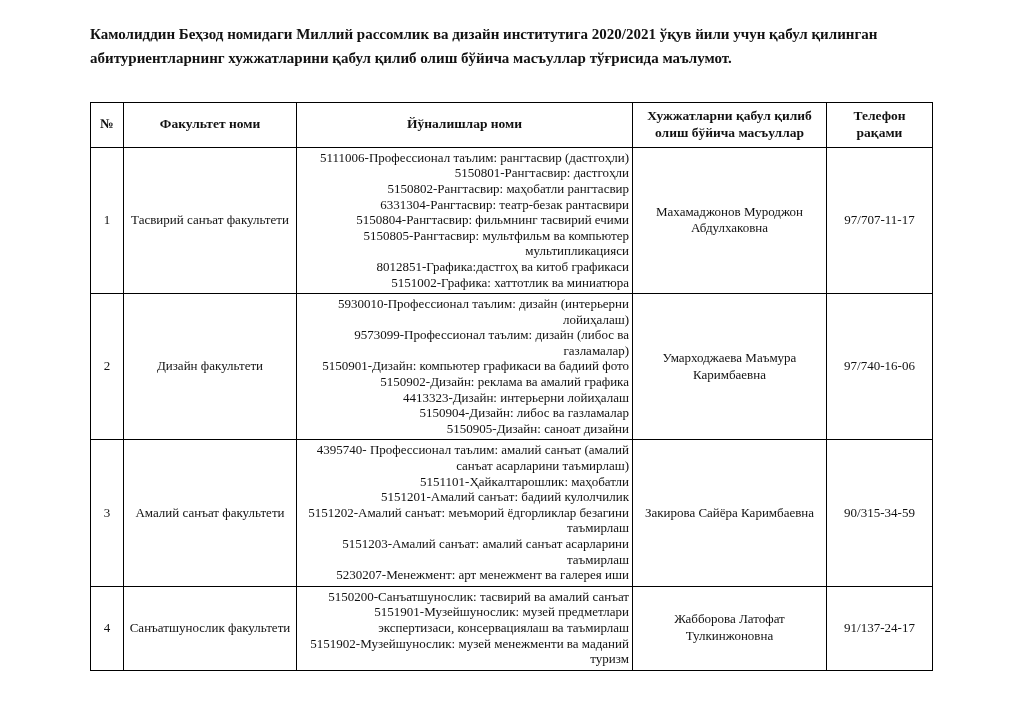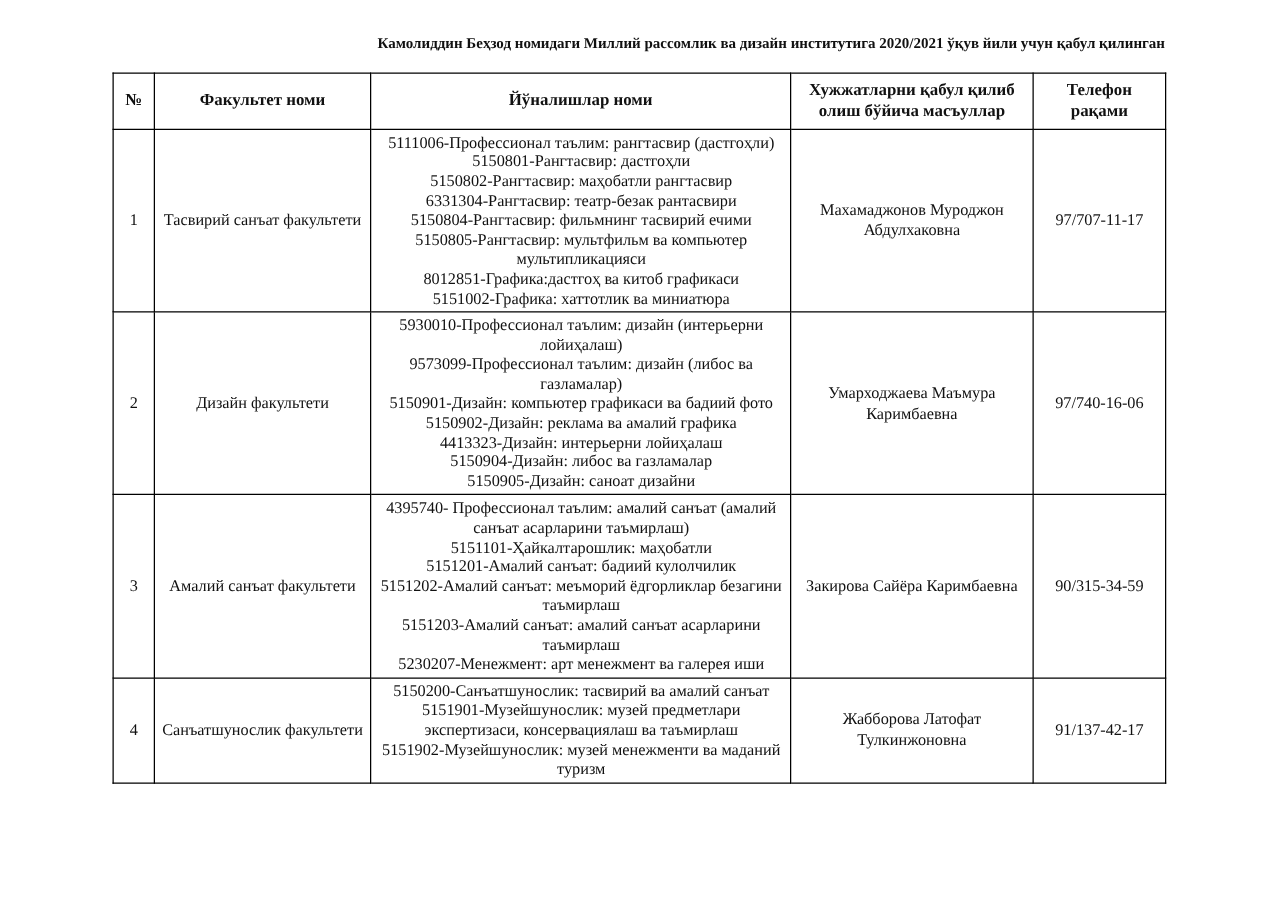--- a/index.html
+++ b/index.html
@@ -11,25 +11,25 @@
   }
   .page {
     width: 1024px;
     height: 724px;
     box-sizing: border-box;
     padding: 22px 92px 0 90px;
     background: #ffffff;
     overflow: hidden;
   }
   .doc-title {
-    text-align: right;
+    text-align: left;
     font-weight: bold;
-    font-size: 12px;
+    font-size: 15px;
     line-height: 24px;
-    margin-bottom: 12px;
+    margin-bottom: 32px;
   }
   table.admissions {
     border-collapse: collapse;
     table-layout: fixed;
     width: 842px;
     font-size: 13px;
   }
   table.admissions th,
   table.admissions td {
     border: 1px solid #000000;
@@ -51,35 +51,36 @@
   td.c-num,
   td.c-fac,
   td.c-per,
   td.c-tel {
     text-align: center;
     vertical-align: middle;
     padding: 3px 4px;
     line-height: 1.3;
   }
   td.c-dir {
-    text-align: center;
+    text-align: right;
     vertical-align: top;
     padding: 2px 3px 3px 4px;
     line-height: 1.2;
   }
   .dir-line {
     margin: 0;
   }
 </style>
 </head>
 <body>
 
 <div class="page">
   <div class="doc-title">
     <div>Камолиддин Беҳзод номидаги Миллий рассомлик ва дизайн институтига 2020/2021 ўқув йили учун қабул қилинган</div>
+    <div>абитуриентларнинг хужжатларини қабул қилиб олиш бўйича масъуллар тўғрисида маълумот.</div>
   </div>
 
   <table class="admissions">
     <colgroup>
       <col class="w-num">
         <col class="w-fac">
         <col class="w-dir">
         <col class="w-per">
         <col class="w-tel">
     </colgroup>
@@ -143,17 +144,17 @@
 
   <tr>
     <td class="c-num">4</td>
     <td class="c-fac">Санъатшунослик факультети</td>
     <td class="c-dir">
             <div class="dir-line">5150200-Санъатшунослик: тасвирий ва амалий санъат</div>
             <div class="dir-line">5151901-Музейшунослик: музей предметлари экспертизаси, консервациялаш ва таъмирлаш</div>
             <div class="dir-line">5151902-Музейшунослик: музей менежменти ва маданий туризм</div>
           </td>
     <td class="c-per">Жабборова Латофат Тулкинжоновна</td>
-    <td class="c-tel">91/137-42-17</td>
+    <td class="c-tel">91/137-24-17</td>
   </tr>
 </tbody>
   </table>
 </div>
 
 </body></html>

